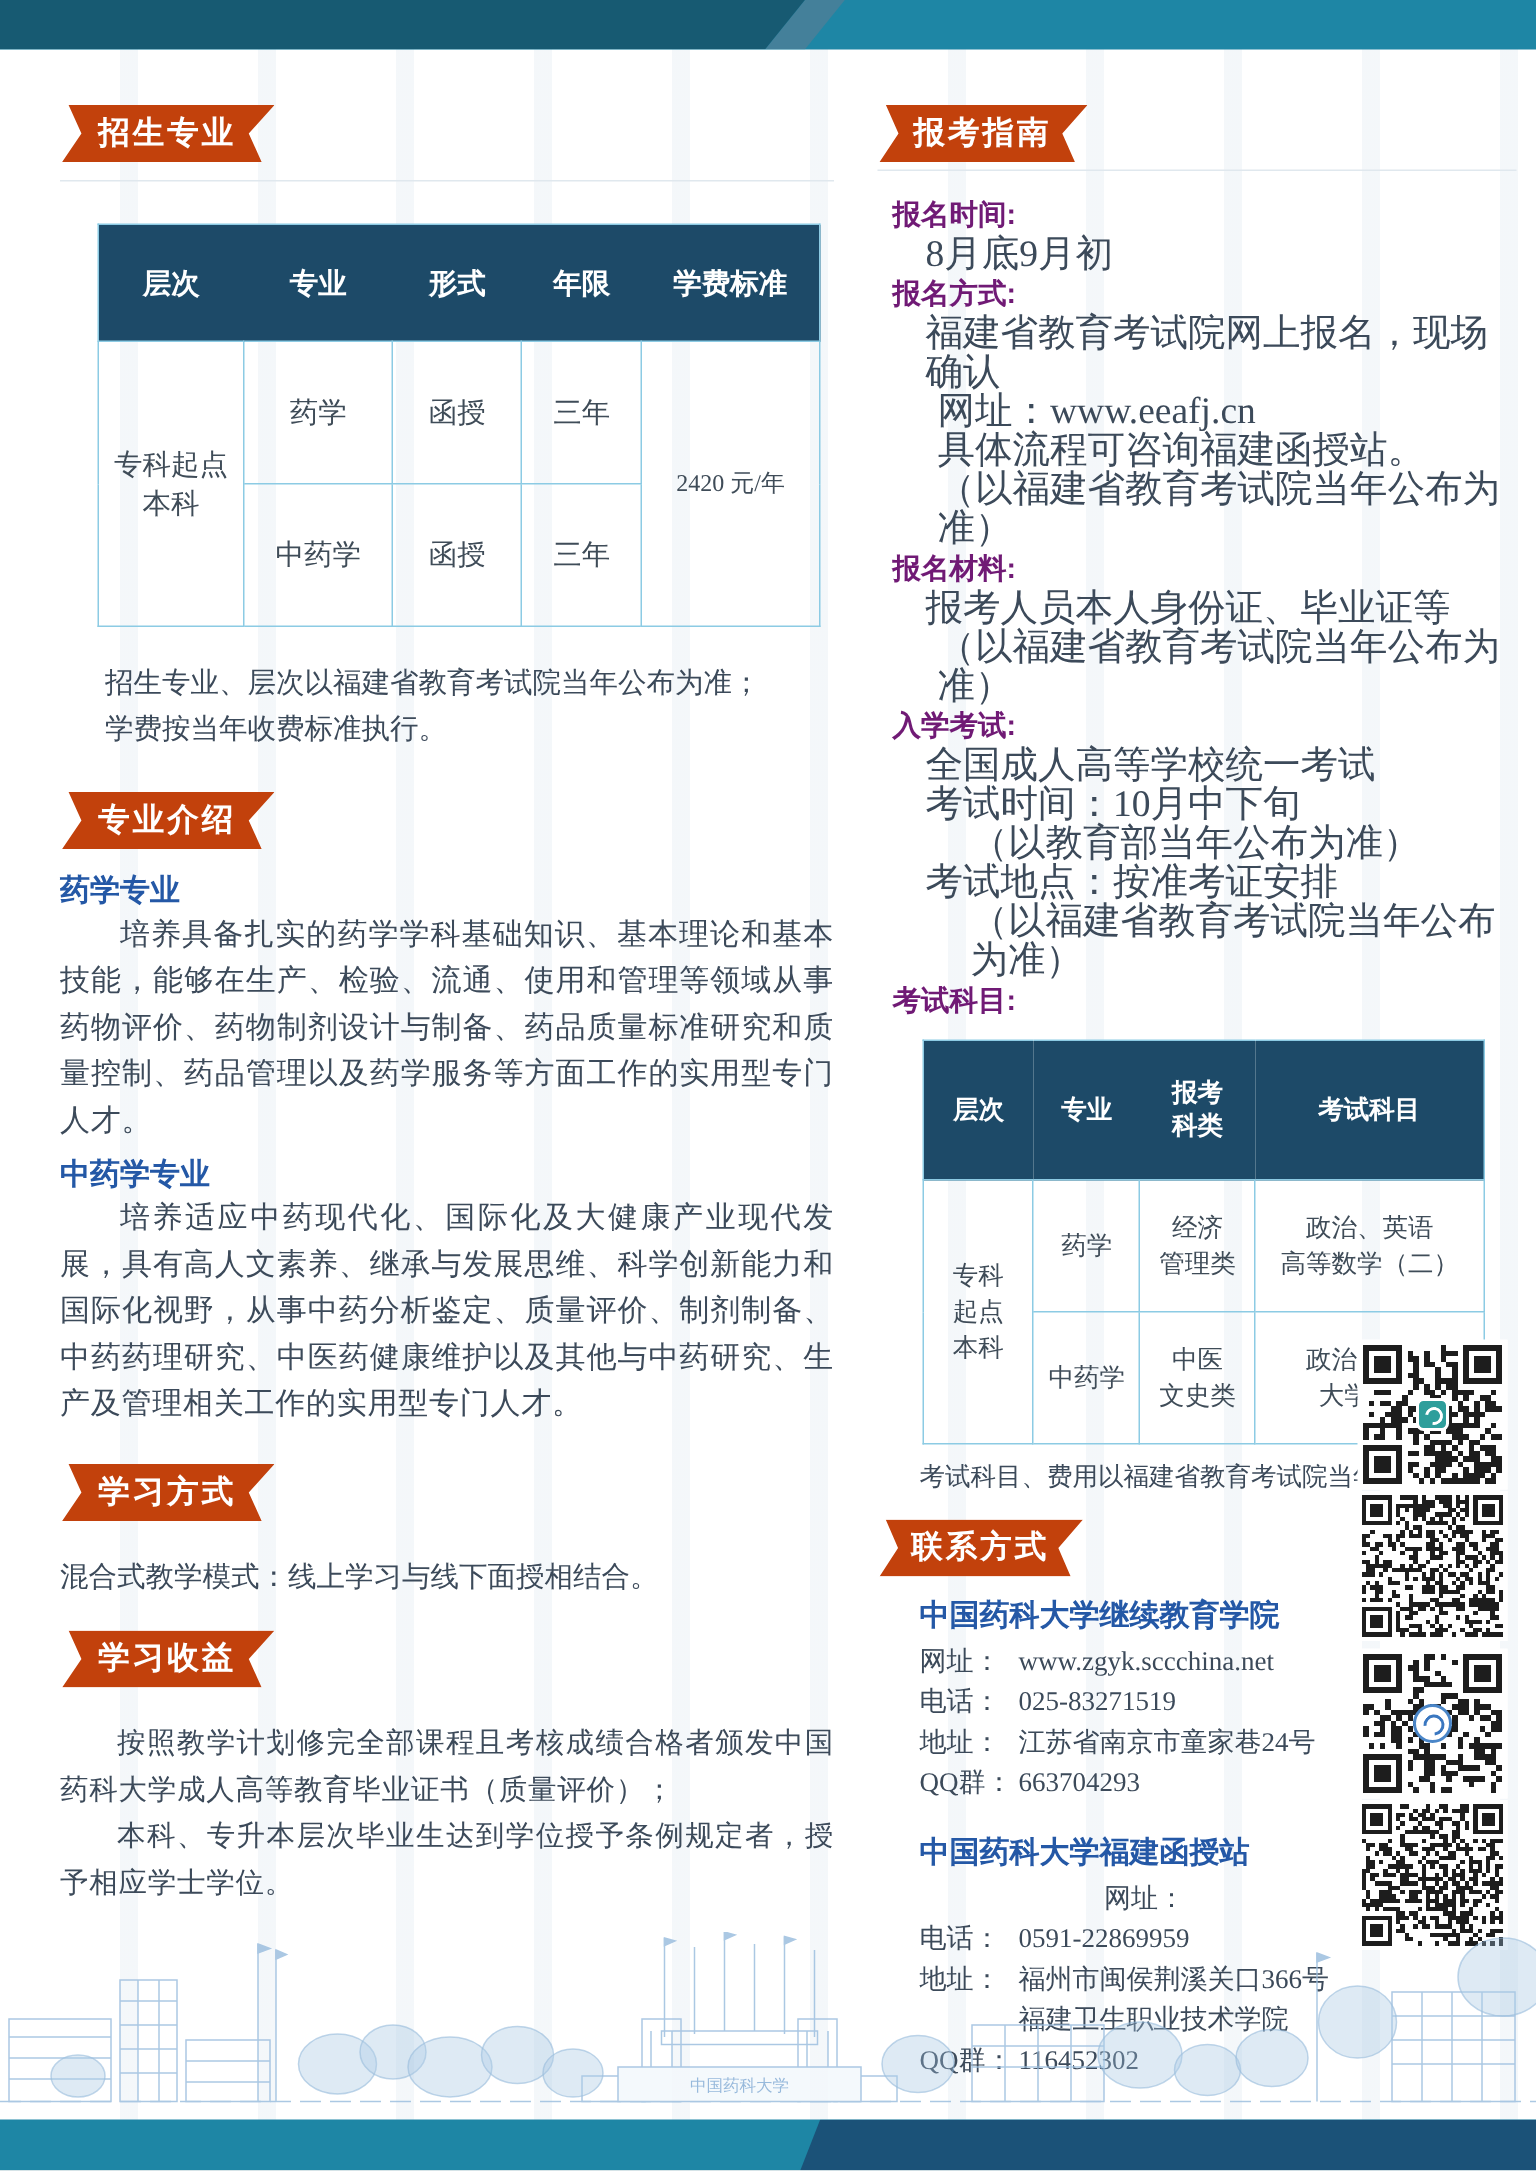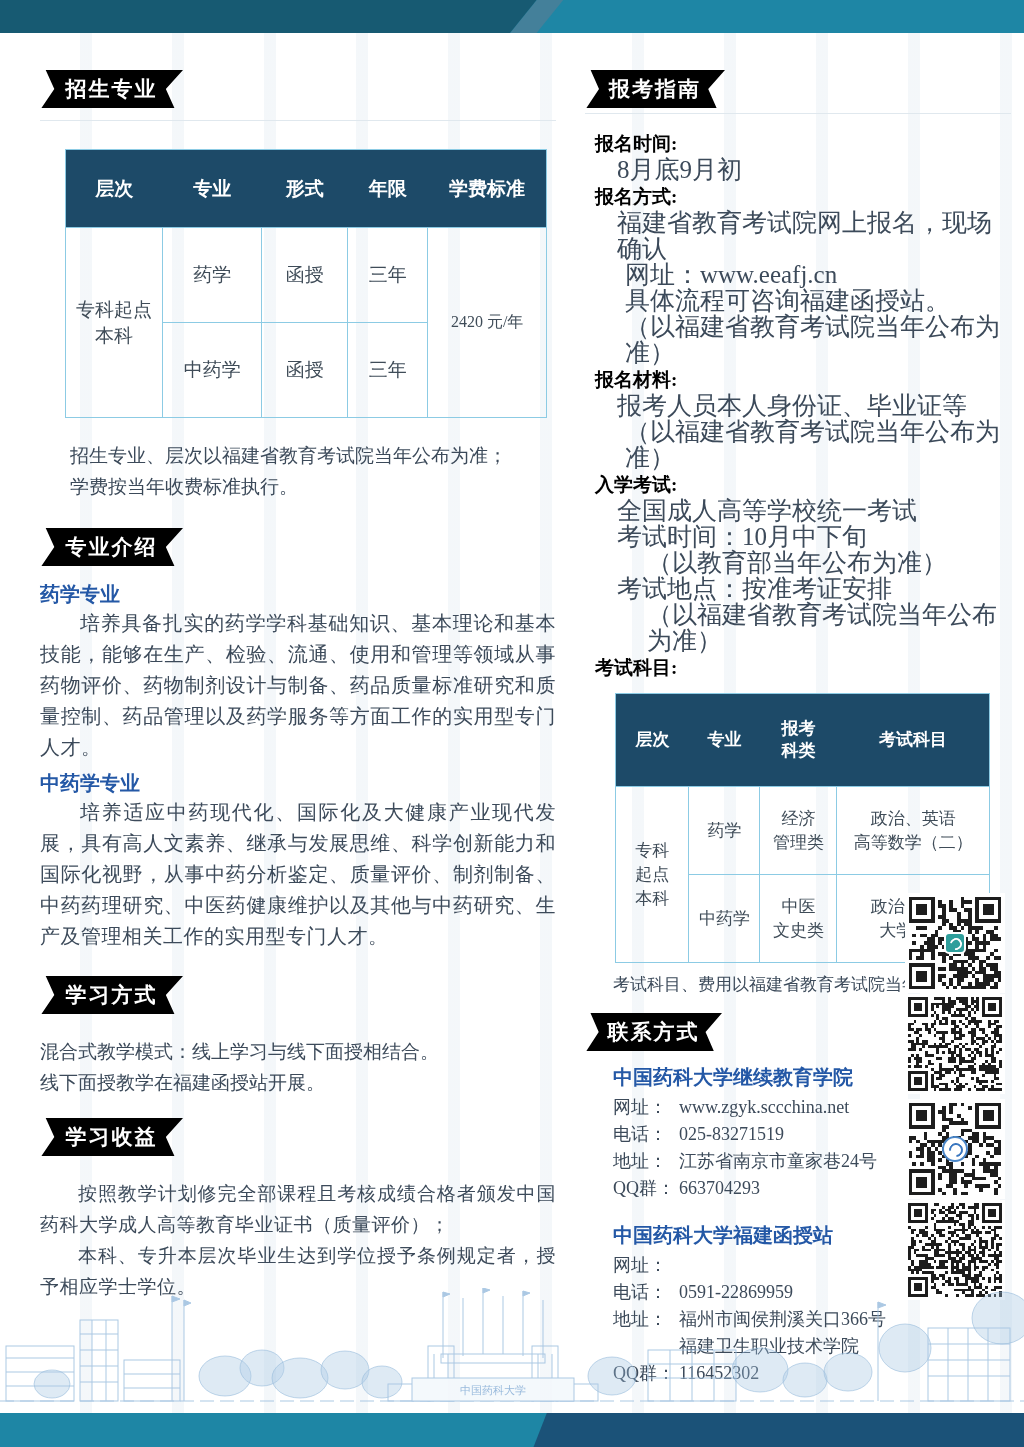--- a/index.html
+++ b/index.html
@@ -10,21 +10,21 @@
   
   .band-top{position:absolute;top:0;left:0;width:1024px;height:33px;background:#1e86a5;}
   .band-top-mid{position:absolute;top:0;left:0;width:1024px;height:33px;background:#44809a;
         clip-path:polygon(52.4% 0,55% 0,52.4% 100%,49.8% 100%);}
   .band-top-dark{position:absolute;top:0;left:0;width:1024px;height:33px;background:#175a72;
         clip-path:polygon(0 0,52.4% 0,49.8% 100%,0 100%);}
   .band-bottom{position:absolute;top:1413px;left:0;width:1024px;height:34px;background:#1e86a5;}
   .band-bottom-dark{position:absolute;top:1413px;left:0;width:1024px;height:34px;background:#1b5278;
         clip-path:polygon(53.4% 0,100% 0,100% 100%,52.1% 100%);}
   
-  .badge{width:143px;height:38px;line-height:38px;text-align:center;background:#000000;color:#fff;
+  .badge{width:143px;height:38px;line-height:38px;text-align:center;background:#c2410c;color:#fff;
         font-family:Liberation Sans, sans-serif;font-weight:bold;font-size:21px;letter-spacing:2px;
         clip-path:polygon(4% 0,100% 0,88% 50%,94% 100%,1% 100%,10% 50%);}
   .rule{height:1px;background:#e0e8ee;margin-top:12px;}
   
   .left-col{position:absolute;left:40px;top:70px;width:516px;}
   .right-col{position:absolute;left:585px;top:70px;width:426px;}
   
   table{border-collapse:collapse;}
   .enroll-table{margin:28px 0 0 25px;width:482px;border:1px solid #8ccbe4;}
   .enroll-table th{background:#1d4a68;color:#fff;font-family:"Liberation Sans",sans-serif;
@@ -34,38 +34,38 @@
   .pre{white-space:pre-line;}
   .note{margin:22px 0 0 30px;font-size:19px;line-height:31px;white-space:pre-line;}
   .badge-gap{margin-top:26px;}
   .major-name{margin-top:16px;font-family:"Liberation Sans",sans-serif;font-weight:bold;
         font-size:20px;color:#2458a6;line-height:24px;}
   .major-name + .para{margin-top:2px;}
   .para{font-size:20px;line-height:31px;text-align:justify;text-indent:2em;letter-spacing:.5px;}
   .study-lines{margin-top:22px;font-size:19px;line-height:31px;}
   .benefit{margin-top:22px;}
   
-  .sec-label{margin-left:10px;font-family:Liberation Serif, serif;font-weight:bold;
-        font-size:19px;color:#000000;line-height:27px;}
+  .sec-label{margin-left:10px;font-family:Liberation Sans, sans-serif;font-weight:bold;
+        font-size:19px;color:#701a75;line-height:27px;}
   .gl{font-size:25px;line-height:26px;}
   .ind1{margin-left:32px;}
   .ind2{margin-left:40px;}
   .ind3{margin-left:62px;}
   .guide{margin-top:16px;}
   .exam-table{margin:12px 0 0 30px;width:375px;border:1px solid #8ccbe4;}
   .exam-table th{background:#1d4a68;color:#fff;font-family:"Liberation Sans",sans-serif;
         font-weight:bold;font-size:17px;height:90px;border:0;line-height:22px;}
   .exam-table td{border:1px solid #8ccbe4;text-align:center;font-size:17px;color:#3f4c58;
         height:85px;line-height:24px;}
   .exam-note{margin:10px 0 0 28px;font-size:17px;line-height:24px;}
   .contact-block{margin-left:28px;width:312px;}
   .org{margin-top:13px;font-family:"Liberation Sans",sans-serif;font-weight:bold;
         font-size:20px;color:#2458a6;line-height:26px;}
   .crows{margin-top:4px;}
-  .crow{display:flex;font-size:18px;line-height:27px;}
+  .crow{display:flex;font-size:18px;line-height:27px;justify-content:center;}
   .crow .lab{width:66px;flex:0 0 66px;}
   .crow .val{flex:1;}
   .org2{margin-top:20px;}
   
   .qr{position:absolute;left:905px;width:100px;height:100px;background:#fff;}
   .qr svg{display:block;}
   .qr-logo-sq{position:absolute;left:39px;top:39px;width:22px;height:22px;background:#2e9e9b;
         border-radius:5px;border:2px solid #fff;box-sizing:border-box;}
   .qr-logo-sq::after{content:"";position:absolute;left:4px;top:4px;width:8px;height:8px;
         border:2px solid #fff;border-radius:50%;border-left-color:transparent;transform:rotate(-35deg);}
@@ -124,21 +124,20 @@
 
     <div class="major-name">药学专业</div>
     <div class="para">培养具备扎实的药学学科基础知识、基本理论和基本技能，能够在生产、检验、流通、使用和管理等领域从事药物评价、药物制剂设计与制备、药品质量标准研究和质量控制、药品管理以及药学服务等方面工作的实用型专门人才。</div>
 
     <div class="major-name" style="margin-top:8px">中药学专业</div>
     <div class="para">培养适应中药现代化、国际化及大健康产业现代发展，具有高人文素养、继承与发展思维、科学创新能力和国际化视野，从事中药分析鉴定、质量评价、制剂制备、中药药理研究、中医药健康维护以及其他与中药研究、生产及管理相关工作的实用型专门人才。</div>
 
     <div class="badge" style="margin-top:24px">学习方式</div>
     <div class="study-lines">
       <div>混合式教学模式：线上学习与线下面授相结合。</div>
-      <div>线下面授教学在福建函授站开展。</div>
     </div>
 
     <div class="badge" style="margin-top:20px">学习收益</div>
     <div class="benefit">
       <div class="para" style="font-size:19px">按照教学计划修完全部课程且考核成绩合格者颁发中国药科大学成人高等教育毕业证书（质量评价）；</div>
       <div class="para" style="font-size:19px">本科、专升本层次毕业生达到学位授予条例规定者，授予相应学士学位。</div>
     </div>
   </div>
 
   <div class="right-col">

